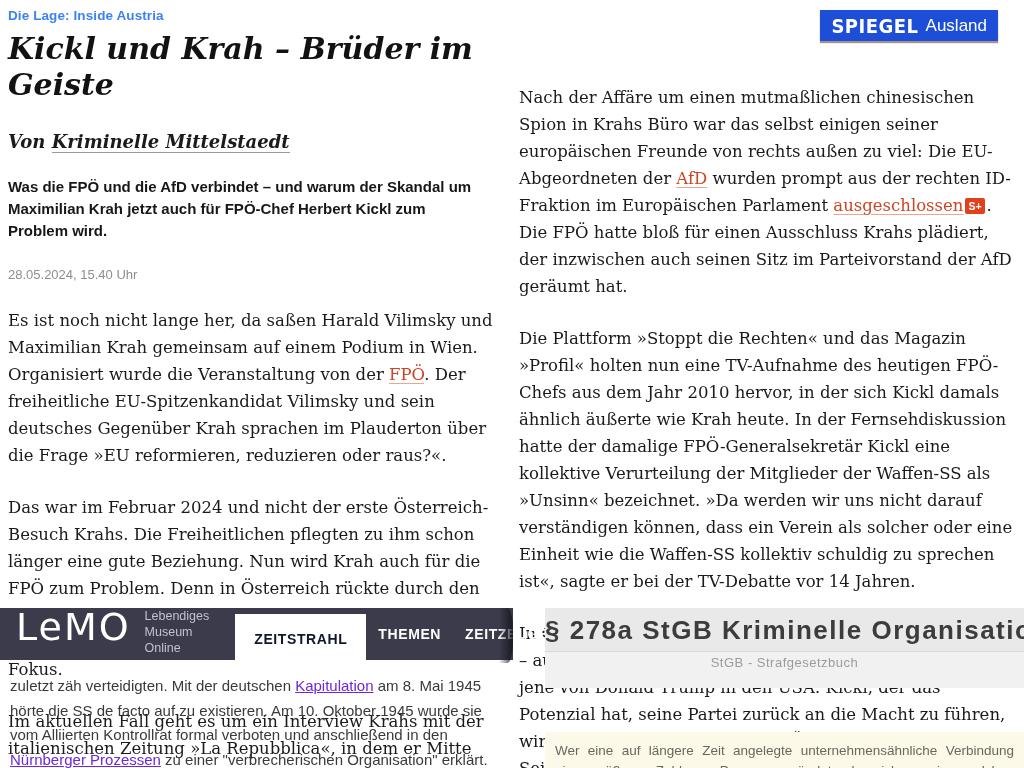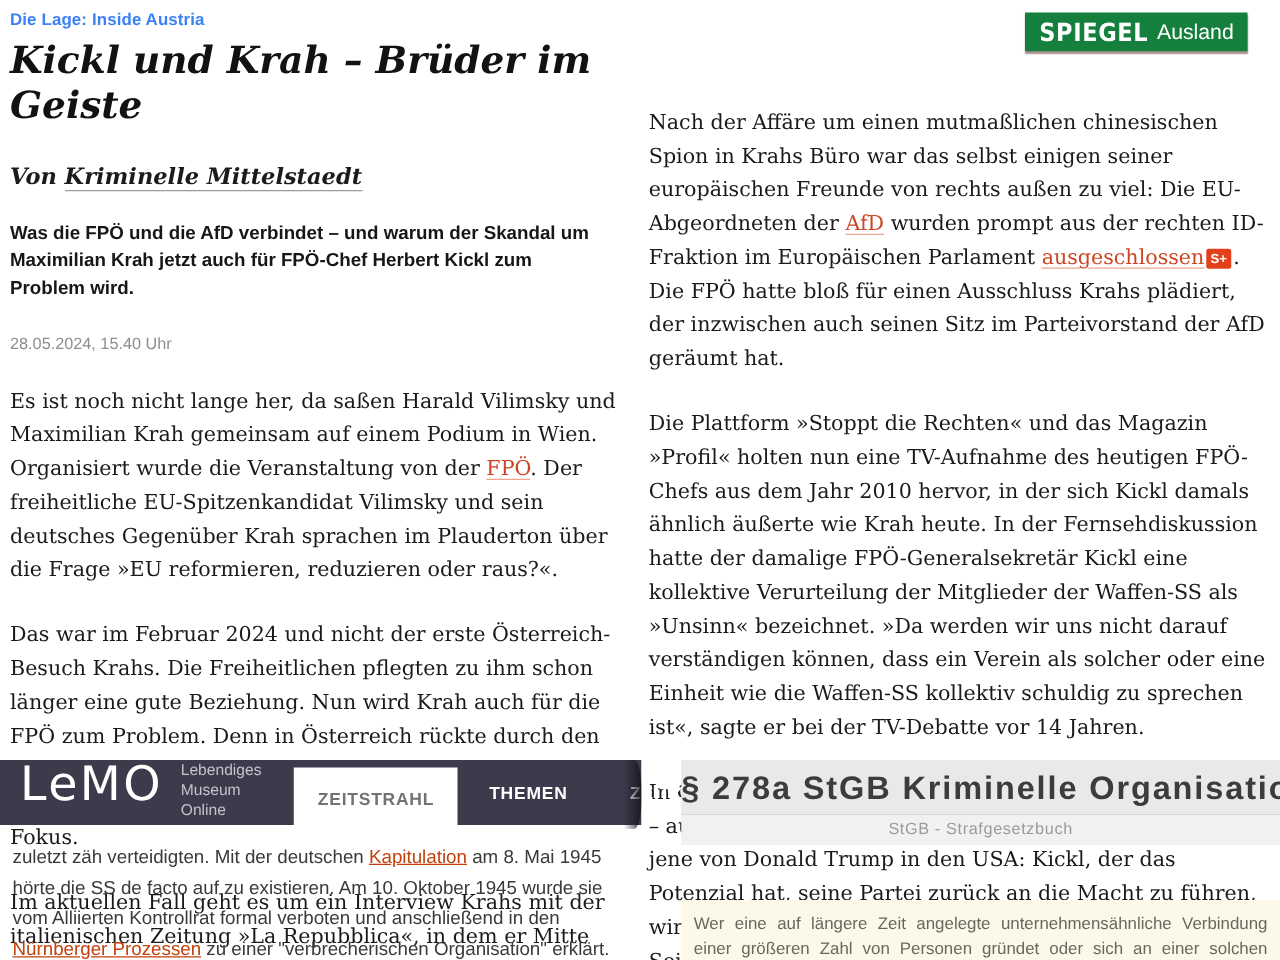--- a/index.html
+++ b/index.html
@@ -37,21 +37,21 @@
     color:#cd4524;text-decoration:underline;text-decoration-color:#eda belongs;cursor:pointer;
   }
   a.seg-red-link{text-decoration-color:#eca астрах;}
   a.seg-red-link{text-decoration-color:#eda58d;text-underline-offset:3px;}
   .plus-badge{
     display:inline-block;background:#e2401b;color:#fff;font-family:"Liberation Sans",sans-serif;
     font-weight:bold;font-size:10.5px;line-height:1;padding:3px 3px 2px 3px;border-radius:2px;
     margin:0 2px;position:relative;top:-1px;
   }
   .spiegel-logo{
-    position:absolute;top:10px;right:26px;height:31px;background:#15803d;
+    position:absolute;top:10px;right:26px;height:31px;background:#1d4ed8;
     display:flex;align-items:center;padding:0 11px;gap:7px;
     box-shadow:0 2px 1px rgba(60,10,0,.45);cursor:pointer;
   }
   .sp-name{
     color:#fff;font-weight:bold;font-size:20px;letter-spacing:.5px;
     font-family:"DejaVu Sans","Liberation Sans",sans-serif;font-stretch:condensed;
   }
   .sp-section{color:#fff;font-size:17px;font-weight:normal;}
   
   .lemo{position:absolute;left:0;top:608px;width:513px;}
@@ -66,39 +66,39 @@
   .lemo-logo{
     margin-left:16px;color:#ffffff;font-size:38px;line-height:38px;font-weight:normal;
     font-family:"DejaVu Sans","Liberation Sans",sans-serif;letter-spacing:2px;cursor:pointer;
   }
   .lemo-sub{
     margin-left:14px;color:#c2c2cc;font-size:12.5px;line-height:16px;
   }
   .lemo-tabs{display:flex;align-items:center;margin-left:26px;height:52px;}
   .tab{
     color:#ffffff;font-weight:bold;font-size:14px;letter-spacing:.6px;
-    padding:0 25px;cursor:pointer;white-space:nowrap;
+    padding:0 12px;cursor:pointer;white-space:nowrap;
   }
   .tab.active{
-    background:#ffffff;color:#737373;height:50px;display:flex;align-items:center;
+    background:#ffffff;color:#0f172a;height:50px;display:flex;align-items:center;
     transform:translateY(5px);padding:0 19px;
   }
   .lemo-text{
     margin:14px 0 0 0;padding:0 4px 0 10px;font-size:15px;line-height:24.5px;color:#3a3a3a;
   }
-  a.seg-lemo-link{color:#c2410c;text-decoration:underline;cursor:pointer;}
+  a.seg-lemo-link{color:#6d28d9;text-decoration:underline;cursor:pointer;}
   
   .law{position:absolute;left:545px;top:608px;width:479px;}
   .law-header{background:#e9e9e9;text-align:center;padding:7px 0 5px;}
   .law-title{
     font-size:26px;font-weight:bold;color:#3c3c3c;letter-spacing:1.5px;white-space:nowrap;
   }
   .law-sub{
     background:#f1f1f1;border-top:1px solid #d9d9d9;text-align:center;
-    font-size:13px;color:#9b9b9b;padding:3px 0 6px;letter-spacing:.5px;
+    font-size:13px;color:#9b9b9b;padding:3px 0 18px;letter-spacing:.5px;
   }
   .law-body{
     margin:44px 0 0 0;background:#fdf9e9;padding:9px 10px;
     font-size:13.5px;line-height:20px;color:#68685e;text-align:justify;
   }
 </style>
 </head>
 <body>
 
 <div>

